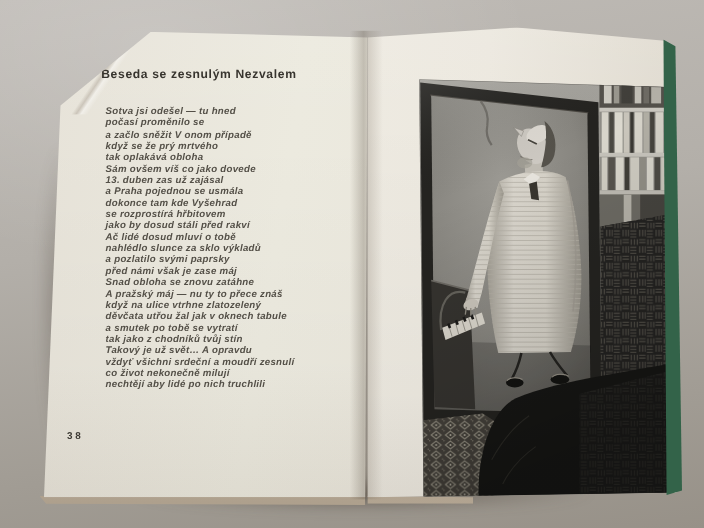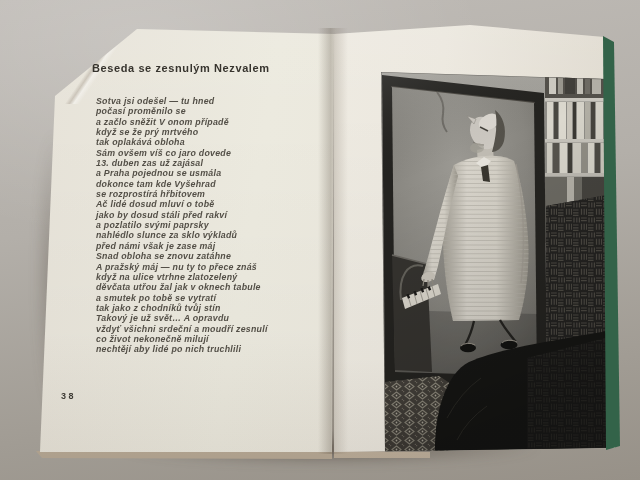--- a/index.html
+++ b/index.html
@@ -68,29 +68,29 @@
   <div class="page-layer left-page">
     <div class="corner-crease"></div>
     <div class="poem-title">Beseda se zesnulým Nezvalem</div>
     <div class="poem">
       <div>
           <div class="poem-line">Sotva jsi odešel — tu hned</div>
           <div class="poem-line">počasí proměnilo se</div>
           <div class="poem-line">a začlo sněžit V onom případě</div>
           <div class="poem-line">když se že prý mrtvého</div>
           <div class="poem-line">tak oplakává obloha</div>
-          <div class="poem-line">Sám ovšem víš co jaro dovede</div>
+          <div class="poem-line">Sám ovšem víš co jako dovede</div>
           <div class="poem-line">13. duben zas už zajásal</div>
           <div class="poem-line">a Praha pojednou se usmála</div>
           <div class="poem-line">dokonce tam kde Vyšehrad</div>
           <div class="poem-line">se rozprostírá hřbitovem</div>
+          <div class="poem-line">jako by dosud stáli před rakví</div>
           <div class="poem-line">Ač lidé dosud mluví o tobě</div>
-          <div class="poem-line">jako by dosud stáli před rakví</div>
+          <div class="poem-line">nahlédlo slunce za sklo výkladů</div>
           <div class="poem-line">a pozlatilo svými paprsky</div>
-          <div class="poem-line">nahlédlo slunce za sklo výkladů</div>
           <div class="poem-line">před námi však je zase máj</div>
           <div class="poem-line">Snad obloha se znovu zatáhne</div>
           <div class="poem-line">A pražský máj — nu ty to přece znáš</div>
           <div class="poem-line">když na ulice vtrhne zlatozelený</div>
           <div class="poem-line">děvčata utřou žal jak v oknech tabule</div>
           <div class="poem-line">a smutek po tobě se vytratí</div>
           <div class="poem-line">tak jako z chodníků tvůj stín</div>
         </div>
       <div class="stanza-2">
           <div class="poem-line">Takový je už svět… A opravdu</div>

